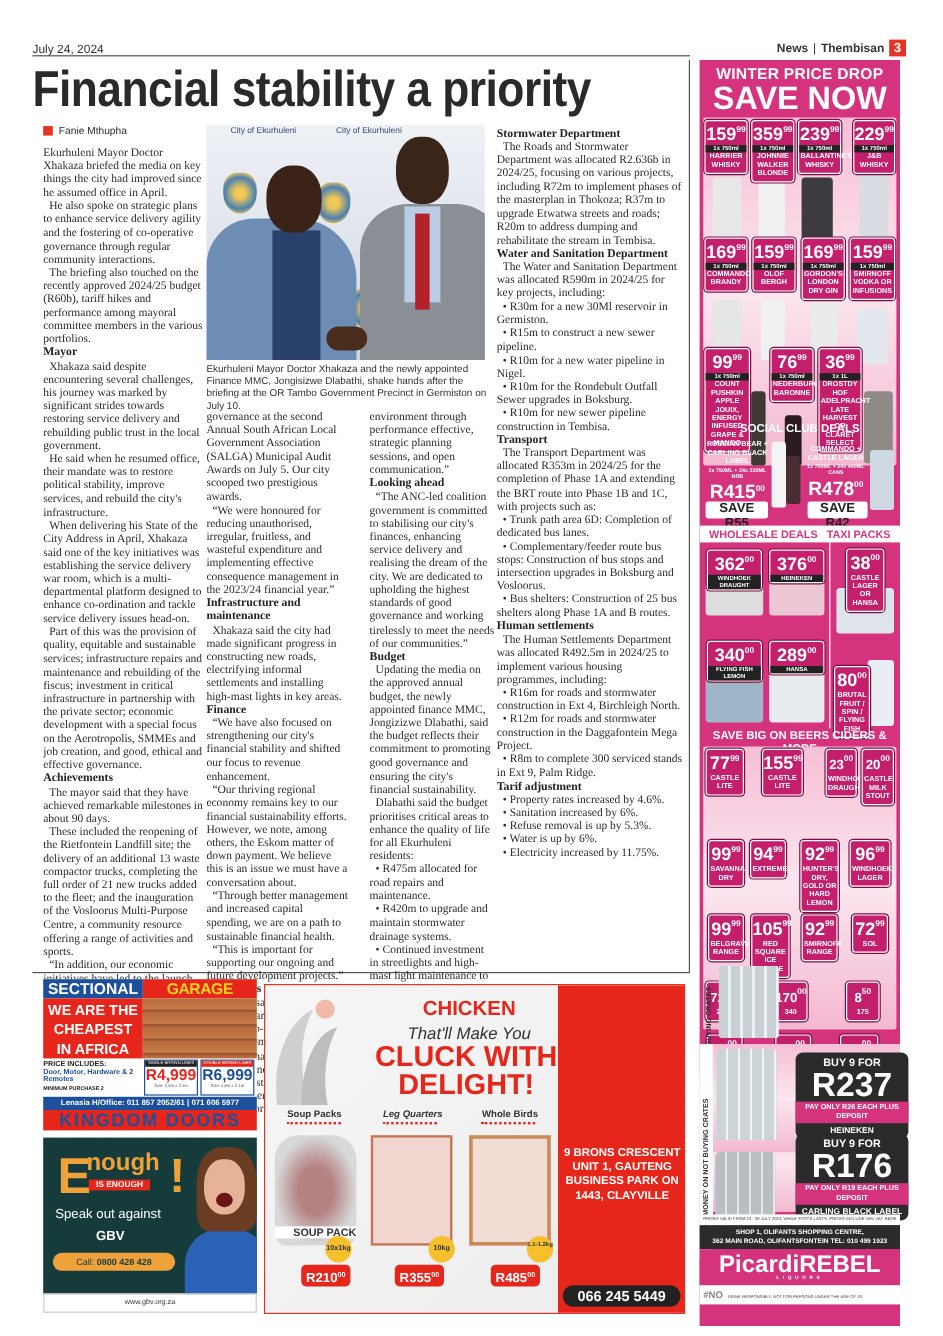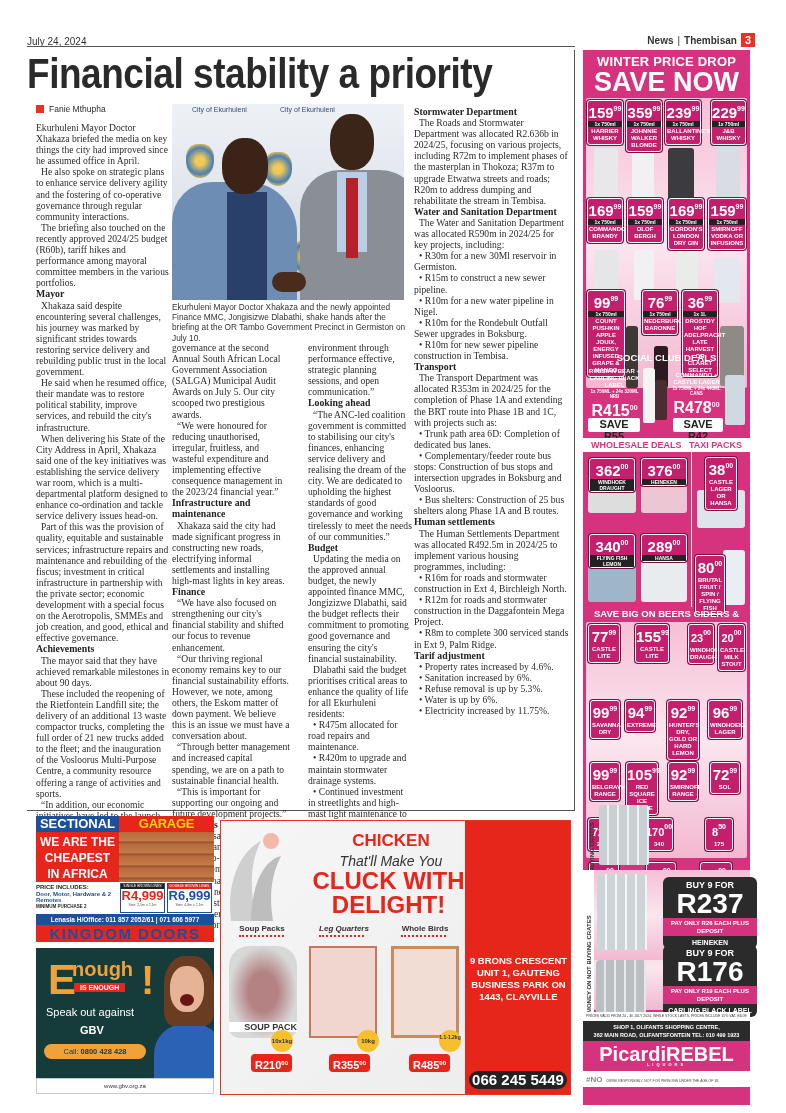--- a/index.html
+++ b/index.html
@@ -110,21 +110,21 @@
   .chicken .wt { position: absolute; top: 209px; width: 22px; height: 22px; border-radius: 50%; background: #f5c02b; font-size: 6px; font-weight: bold; text-align: center; line-height: 22px; color: #333; }
   .chicken .price { position: absolute; top: 233px; height: 18px; background: #e6261b; color: #fff; font-size: 11px; font-weight: bold; line-height: 18px; padding: 0 4px; border-radius: 4px; }
   .chicken .price sup { font-size: 6px; vertical-align: 4px; }
   .chicken .side { position: absolute; left: 244px; top: 0; width: 107px; height: 275px; background: #e6261b; }
   .chicken .badge { position: absolute; left: 260px; top: 6px; width: 80px; height: 80px; border-radius: 50%; background: #fff; border: 2px solid #ddd; text-align: center; }
   .chicken .badge .aj { font: bold 11px "Liberation Serif", serif; margin-top: 8px; color: #222; }
   .chicken .badge .cock { width: 22px; height: 28px; margin: 2px auto 0; background: #222; border-radius: 40% 60% 30% 70%; position: relative; }
   .chicken .badge .cock::before { content: ""; position: absolute; left: 4px; top: -5px; width: 8px; height: 7px; background: #e6261b; border-radius: 50%; }
   .chicken .badge .md { font-size: 5px; color: #222; margin-top: 3px; letter-spacing: .5px; }
   .chicken .addr { position: absolute; left: 244px; top: 134px; width: 107px; color: #fff; font-size: 9.5px; font-weight: bold; line-height: 12px; text-align: center; }
-  .chicken .phone { position: absolute; left: 248px; top: 250px; width: 98px; height: 18px; background: #222; color: #fff; font-size: 15px; font-weight: bold; line-height: 18px; text-align: center; border-radius: 9px; }
+  .chicken .phone { position: absolute; left: 248px; top: 250px; width: 98px; height: 18px; background: #222; color: #fff; font-size: 12px; font-weight: bold; line-height: 18px; text-align: center; border-radius: 9px; }
 </style>
 </head>
 <body>
 
 <div class="header-date">July 24, 2024</div>
 <div class="header-right">
   <span>News</span>
   <span class="pipe">|</span>
   <span>Thembisan</span>
   <span class="page-num">3</span>

